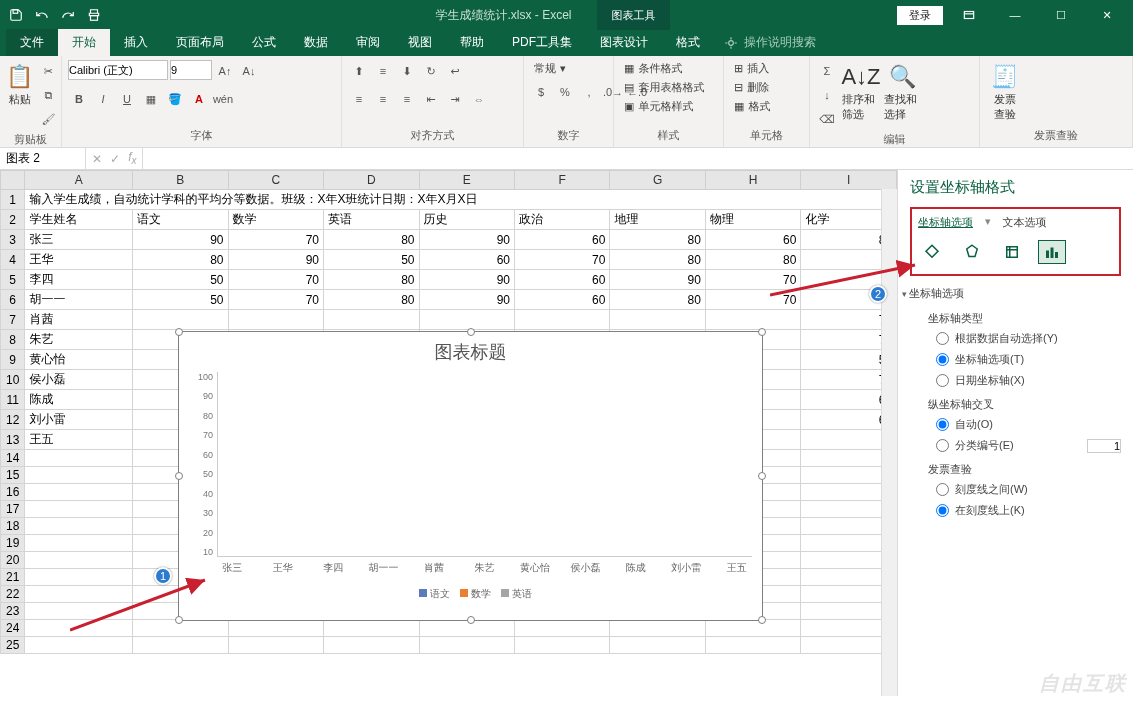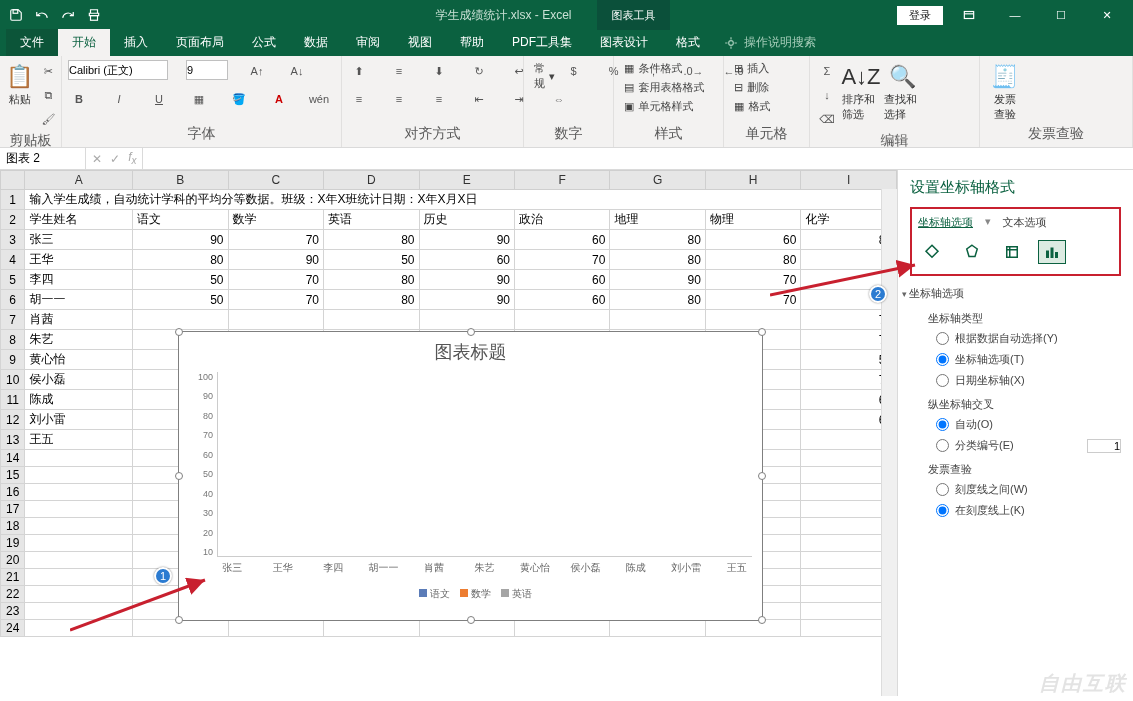--- a/index.html
+++ b/index.html
@@ -19,30 +19,30 @@
 .ribbon-tabs { height: 26px; background: #0b6140; display: flex; align-items: flex-end; padding-left: 6px; font-size: 12px; color: #fff; }
 .ribbon-tabs .tab { padding: 5px 14px; cursor: pointer; }
 .ribbon-tabs .tab.file { background: #0c5539; }
 .ribbon-tabs .tab.active { background: #f3f2f1; color: #0b6140; }
 .ribbon-tabs .tellme { display: flex; align-items: center; gap: 6px; padding: 5px 10px; color: #a4ccb8; }
 .ribbon-tabs .tellme svg { width: 14px; height: 14px; }
 
 
 .ribbon { height: 92px; background: #f3f2f1; border-bottom: 1px solid #dadada; display: flex; font-size: 11px; }
 .ribbon .group { border-right: 1px solid #e1e0df; padding: 4px 6px 0; display: flex; flex-direction: column; }
-.ribbon .group-label { text-align: center; color: #5a5a5a; font-size: 14px; padding: 2px 0 4px; }
+.ribbon .group-label { text-align: center; color: #5a5a5a; font-size: 11px; padding: 2px 0 4px; }
 .ribbon .group-body { flex: 1; display: flex; align-items: flex-start; gap: 4px; }
 .ribbon .big-btn { width: 38px; display: flex; flex-direction: column; align-items: center; gap: 2px; font-size: 11px; color: #333; padding-top: 4px; }
 .ribbon .big-btn .icon { font-size: 22px; }
 .ribbon .small-btn { width: 22px; height: 22px; display: flex; align-items: center; justify-content: center; color: #555; }
 .ribbon .stacked { display: flex; flex-direction: column; gap: 2px; }
 .ribbon select, .ribbon input { font-size: 11px; border: 1px solid #c0c0c0; background: #fff; }
 .font-name { width: 100px; height: 20px; }
 .font-size { width: 42px; height: 20px; }
-.row-btns { display: flex; gap: 18px; }
+.row-btns { display: flex; gap: 2px; }
 .drop { font-size: 11px; padding: 1px 4px; color: #444; display: flex; align-items: center; gap: 4px; }
 
 
 .fbar { height: 22px; border-bottom: 1px solid #dadada; display: flex; font-size: 12px; }
 .fbar .namebox { width: 86px; border-right: 1px solid #dadada; padding: 2px 6px; background: #fff; }
 .fbar .btns { display: flex; align-items: center; padding: 0 6px; color: #aaa; gap: 8px; border-right: 1px solid #dadada; }
 .fbar .formula { flex: 1; padding: 2px 6px; }
 
 
 .workspace { display: flex; height: 526px; }
@@ -229,21 +229,21 @@
         <div class="small-btn">≡</div>
         <div class="small-btn">⇤</div>
         <div class="small-btn">⇥</div>
         <div class="small-btn">⇔</div>
       </div>
     </div>
     <div class="group-label">对齐方式</div>
   </div>
 
   <div class="group" style="width:90px">
-    <div class="group-body" style="gap:4px">
+    <div class="group-body" style="flex-direction:column;gap:4px">
       <div class="drop"><span>常规</span> ▾</div>
       <div class="row-btns">
         <div class="small-btn">$</div>
         <div class="small-btn">%</div>
         <div class="small-btn">,</div>
         <div class="small-btn">.0→</div>
         <div class="small-btn">←.0</div>
       </div>
     </div>
     <div class="group-label">数字</div>
@@ -591,20 +591,32 @@
             <td></td>
             <td></td>
             <td></td>
             <td></td>
             <td></td>
             <td></td>
             <td></td>
           </tr>
           <tr>
             <td class="rowhdr">24</td>
+            <td></td>
+            <td></td>
+            <td></td>
+            <td></td>
+            <td></td>
+            <td></td>
+            <td></td>
+            <td></td>
+            <td></td>
+          </tr>
+          <tr>
+            <td class="rowhdr">25</td>
             <td></td>
             <td></td>
             <td></td>
             <td></td>
             <td></td>
             <td></td>
             <td></td>
             <td></td>
             <td></td>
           </tr>

